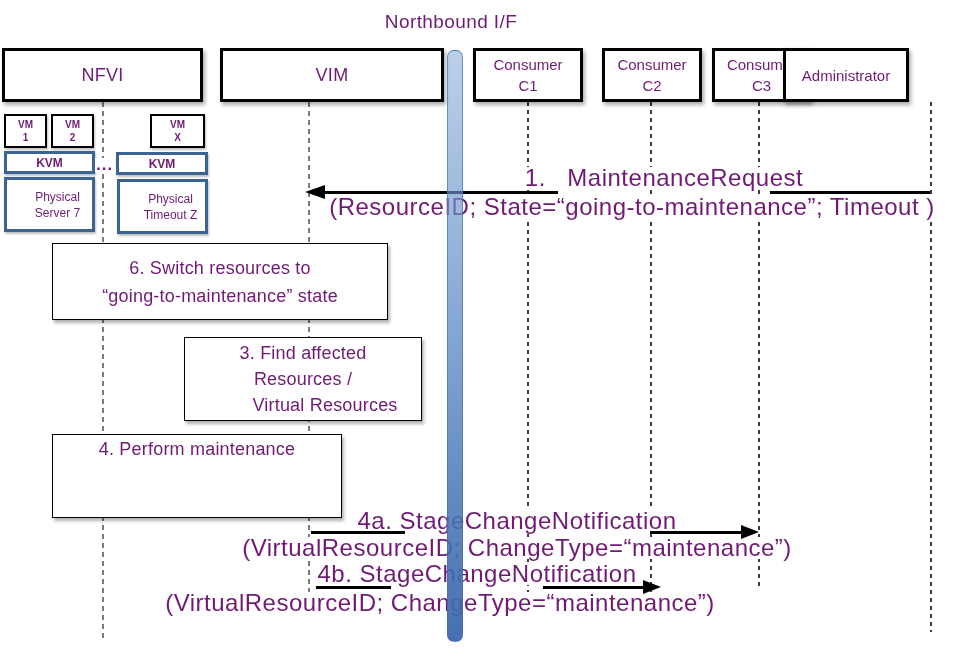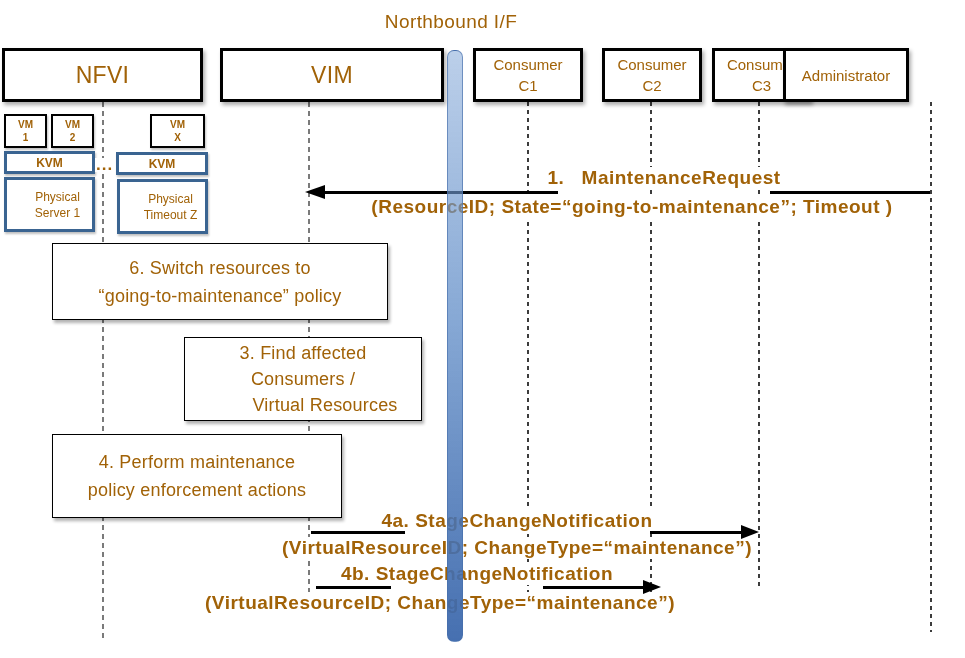--- a/index.html
+++ b/index.html
@@ -1,35 +1,35 @@
 <!DOCTYPE html>
 <html><head>
 <meta charset="utf-8">
 <style>
   html,body{margin:0;padding:0;background:#ffffff;}
   #stage{
     position:relative;width:965px;height:658px;background:#ffffff;overflow:hidden;
-    font-family:"Liberation Sans", sans-serif;color:#a16207;
+    font-family:"Liberation Sans", sans-serif;color:#701a75;
   }
   
   .diagram-title{
     position:absolute;top:11px;left:451px;transform:translateX(-50%);
     font-size:19px;letter-spacing:0.4px;white-space:nowrap;z-index:30;
   }
   
   .lifeline{position:absolute;width:2px;top:102px;z-index:10;}
   .lifeline.gray{background:repeating-linear-gradient(180deg,#7a7a7a 0 5px,transparent 5px 9px);}
   .lifeline.dark{width:1.5px;background:repeating-linear-gradient(180deg,#3c3c3c 0 4px,transparent 4px 8px);}
   
   .actor{
     position:absolute;top:48px;height:54px;background:#fff;border:3px solid #000;
     box-sizing:border-box;display:flex;flex-direction:column;align-items:center;justify-content:center;
     box-shadow:2px 3px 4px rgba(0,0,0,0.33);z-index:15;text-align:center;
   }
-  .actor .l1{font-size:23px;letter-spacing:0.3px;}
+  .actor .l1{font-size:18px;letter-spacing:0.3px;}
   .actor .s1{font-size:15px;line-height:21px;}
   
   .comp{
     position:absolute;background:#fff;box-sizing:border-box;text-align:center;z-index:15;
     display:flex;flex-direction:column;align-items:center;justify-content:center;
     box-shadow:1px 2px 2px rgba(0,0,0,0.25);
   }
   .vm{border:2.5px solid #000;font-size:10px;font-weight:700;line-height:13px;}
   .kvm{border:3px solid #3a6491;font-size:12px;font-weight:700;}
   .pserver{border:3px solid #3a6491;font-size:12px;line-height:16px;padding-left:16px;}
@@ -45,21 +45,21 @@
   }
   .activity .ln{line-height:28px;white-space:nowrap;}
   
   .mline{position:absolute;height:3px;background:#000;z-index:20;}
   .ah{position:absolute;width:0;height:0;z-index:20;}
   .ah.left{border-top:7px solid transparent;border-bottom:7px solid transparent;border-right:20px solid #000;}
   .ah.right{border-top:7px solid transparent;border-bottom:7px solid transparent;border-left:18px solid #000;}
   
   .msg{
     position:absolute;transform:translateX(-50%);white-space:pre;background:#fff;
-    font-size:19px;letter-spacing:0.5px;line-height:22px;padding:0 3px;z-index:18;font-weight:bold;
+    font-size:24px;letter-spacing:0.5px;line-height:22px;padding:0 3px;z-index:18;
   }
   
   .nbar{
     position:absolute;left:447px;top:50px;width:16px;height:592px;border-radius:7px;
     background:linear-gradient(180deg,rgba(132,168,216,0.55) 0%,rgba(95,140,199,0.75) 45%,rgba(60,104,172,0.95) 100%);
     border:1px solid rgba(70,110,170,0.65);box-sizing:border-box;z-index:40;
   }
 </style>
 </head>
 <body>
@@ -111,39 +111,38 @@
   </div>
   <div class="comp kvm" style="left:4px;top:151px;width:91px;height:23px;">
     <span>KVM</span>
   </div>
   <div class="ellipsis" style="left:95px;top:158px;">...</div>
   <div class="comp kvm" style="left:116px;top:152px;width:92px;height:23px;">
     <span>KVM</span>
   </div>
   <div class="comp pserver" style="left:4px;top:177px;width:91px;height:55px;">
     <span>Physical</span>
-    <span>Server 1</span>
+    <span>Server 7</span>
   </div>
   <div class="comp pserver" style="left:117px;top:179px;width:91px;height:55px;">
     <span>Physical</span>
     <span>Timeout Z</span>
   </div>
 
   <div class="activity" style="left:52px;top:243px;width:336px;height:77px;">
     <div class="ln">6. Switch resources to</div>
-    <div class="ln">“going-to-maintenance” policy</div>
+    <div class="ln">“going-to-maintenance” state</div>
   </div>
   <div class="activity" style="left:184px;top:337px;width:238px;height:84px;">
     <div class="ln" style="line-height:26px;">3. Find affected</div>
-    <div class="ln" style="line-height:26px;">Consumers /</div>
+    <div class="ln" style="line-height:26px;">Resources /</div>
     <div class="ln" style="line-height:26px;margin-left:44px;">Virtual Resources</div>
   </div>
-  <div class="activity" style="left:52px;top:434px;width:290px;height:84px;">
+  <div class="activity" style="left:52px;top:434px;width:290px;height:84px;justify-content:space-between;">
     <div class="ln">4. Perform maintenance</div>
-    <div class="ln">policy enforcement actions</div>
   </div>
 
   <div class="ah left" style="left:305px;top:185px;"></div>
   <div class="mline" style="left:322px;top:191px;width:236px;"></div>
   <div class="mline" style="left:770px;top:191px;width:160px;"></div>
   <div class="msg" style="left:664px;top:167px;">1.   MaintenanceRequest</div>
   <div class="msg" style="left:632px;top:196px;">(ResourceID; State=“going-to-maintenance”; Timeout )</div>
 
   <div class="msg" style="left:517px;top:510px;">4a. StageChangeNotification</div>
   <div class="mline" style="left:311px;top:531px;width:94px;"></div>

